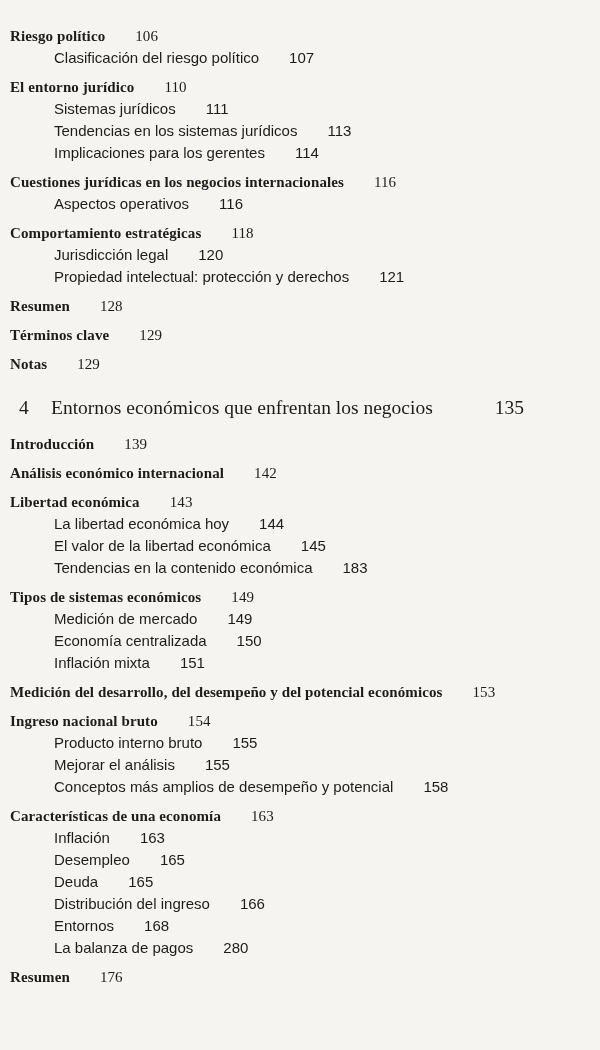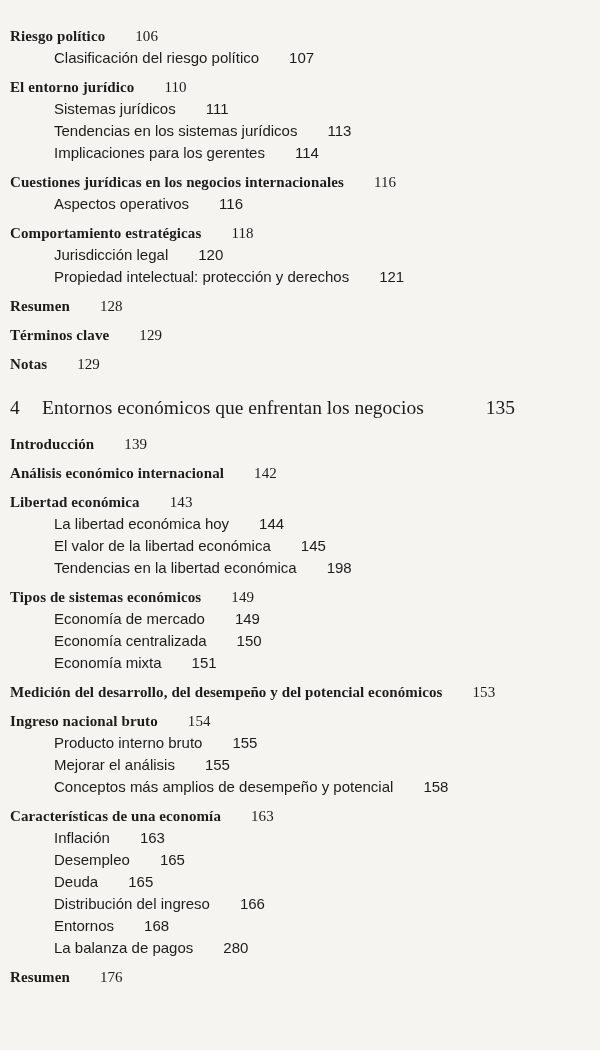--- a/index.html
+++ b/index.html
@@ -44,20 +44,21 @@
     font-family: "Liberation Sans", sans-serif;
   }
   .chapter {
     font-family: "Liberation Serif", serif;
     font-weight: 400;
     font-size: 19.5px;
     line-height: 26px;
     margin-top: 20px;
     margin-bottom: 12px;
     white-space: nowrap;
+    margin-left: 9px;
   }
   .chapter-num {
     display: inline-block;
     width: 32px;
   }
   .chapter .page-num {
     font-family: "Liberation Serif", serif;
     margin-left: 62px;
   }
 </style>
@@ -79,25 +80,25 @@
       <div class="entry l2"><span class="label">Propiedad intelectual: protección y derechos</span><span class="page-num">121</span></div>
       <div class="entry l1"><span class="label">Resumen</span><span class="page-num">128</span></div>
       <div class="entry l1"><span class="label">Términos clave</span><span class="page-num">129</span></div>
       <div class="entry l1"><span class="label">Notas</span><span class="page-num">129</span></div>
       <div class="chapter"><span class="chapter-num">4</span><span class="chapter-title">Entornos económicos que enfrentan los negocios</span><span class="page-num">135</span></div>
       <div class="entry l1"><span class="label">Introducción</span><span class="page-num">139</span></div>
       <div class="entry l1"><span class="label">Análisis económico internacional</span><span class="page-num">142</span></div>
       <div class="entry l1"><span class="label">Libertad económica</span><span class="page-num">143</span></div>
       <div class="entry l2"><span class="label">La libertad económica hoy</span><span class="page-num">144</span></div>
       <div class="entry l2"><span class="label">El valor de la libertad económica</span><span class="page-num">145</span></div>
-      <div class="entry l2"><span class="label">Tendencias en la libertad económica</span><span class="page-num">198</span></div>
+      <div class="entry l2"><span class="label">Tendencias en la contenido económica</span><span class="page-num">183</span></div>
       <div class="entry l1"><span class="label">Tipos de sistemas económicos</span><span class="page-num">149</span></div>
-      <div class="entry l2"><span class="label">Economía de mercado</span><span class="page-num">149</span></div>
+      <div class="entry l2"><span class="label">Medición de mercado</span><span class="page-num">149</span></div>
       <div class="entry l2"><span class="label">Economía centralizada</span><span class="page-num">150</span></div>
-      <div class="entry l2"><span class="label">Economía mixta</span><span class="page-num">151</span></div>
+      <div class="entry l2"><span class="label">Inflación mixta</span><span class="page-num">151</span></div>
       <div class="entry l1"><span class="label">Medición del desarrollo, del desempeño y del potencial económicos</span><span class="page-num">153</span></div>
       <div class="entry l1"><span class="label">Ingreso nacional bruto</span><span class="page-num">154</span></div>
       <div class="entry l2"><span class="label">Producto interno bruto</span><span class="page-num">155</span></div>
       <div class="entry l2"><span class="label">Mejorar el análisis</span><span class="page-num">155</span></div>
       <div class="entry l2"><span class="label">Conceptos más amplios de desempeño y potencial</span><span class="page-num">158</span></div>
       <div class="entry l1"><span class="label">Características de una economía</span><span class="page-num">163</span></div>
       <div class="entry l2"><span class="label">Inflación</span><span class="page-num">163</span></div>
       <div class="entry l2"><span class="label">Desempleo</span><span class="page-num">165</span></div>
       <div class="entry l2"><span class="label">Deuda</span><span class="page-num">165</span></div>
       <div class="entry l2"><span class="label">Distribución del ingreso</span><span class="page-num">166</span></div>

